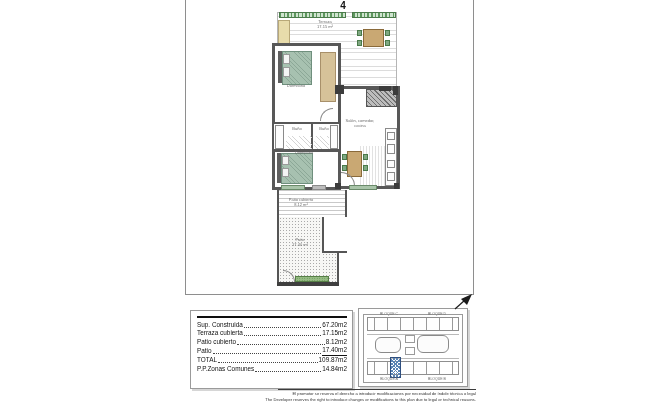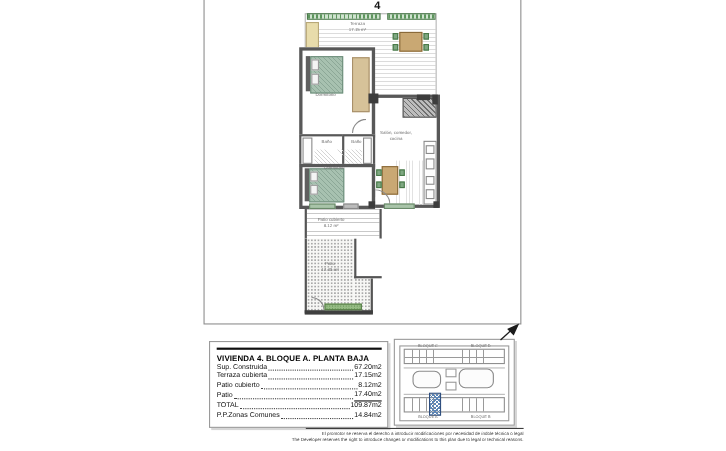--- a/index.html
+++ b/index.html
@@ -166,21 +166,20 @@
   <div class="abs rlabel" style="left:284px; top:238px; width:32px; z-index:2;">
     <div>Patio</div>
     <div>17.40 m²</div>
   </div>
   <div class="abs wallseg" style="left:277px; top:282px; width:62px; height:3.5px; z-index:3;"></div>
   <div class="abs hedge" style="left:295px; top:276px; width:34px; height:6px; z-index:3;"></div>
   <div class="abs arc-tr" style="left:283px; top:270px; width:12px; height:12px; z-index:3;"></div>
 
   <div class="abs info-box" style="left:190px; top:310px; width:163px; height:79px;">
     <div class="info-rule"></div>
-    <div class="info-title">VIVIENDA 4. BLOQUE A. PLANTA BAJA</div>
     <div class="irow">
       <span class="lbl">Sup. Construida</span>
         <span class="dots"></span>
         <span class="val">67.20m2</span>
     </div>
     <div class="irow">
       <span class="lbl">Terraza cubierta</span>
         <span class="dots"></span>
         <span class="val">17.15m2</span>
     </div>

